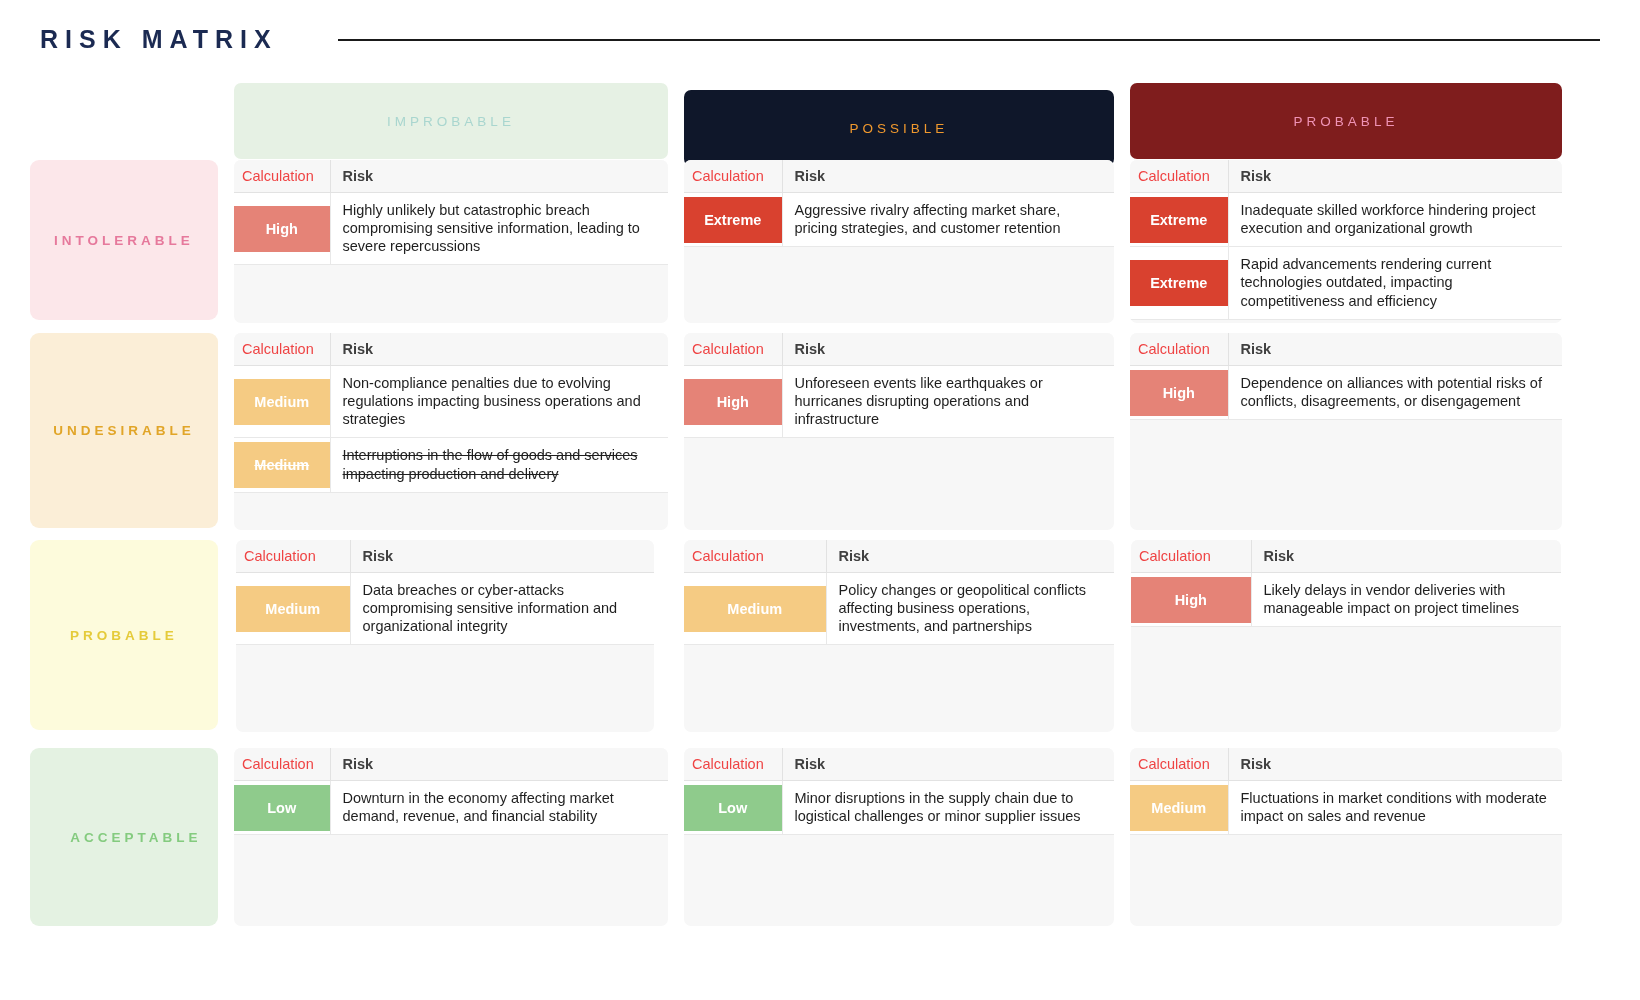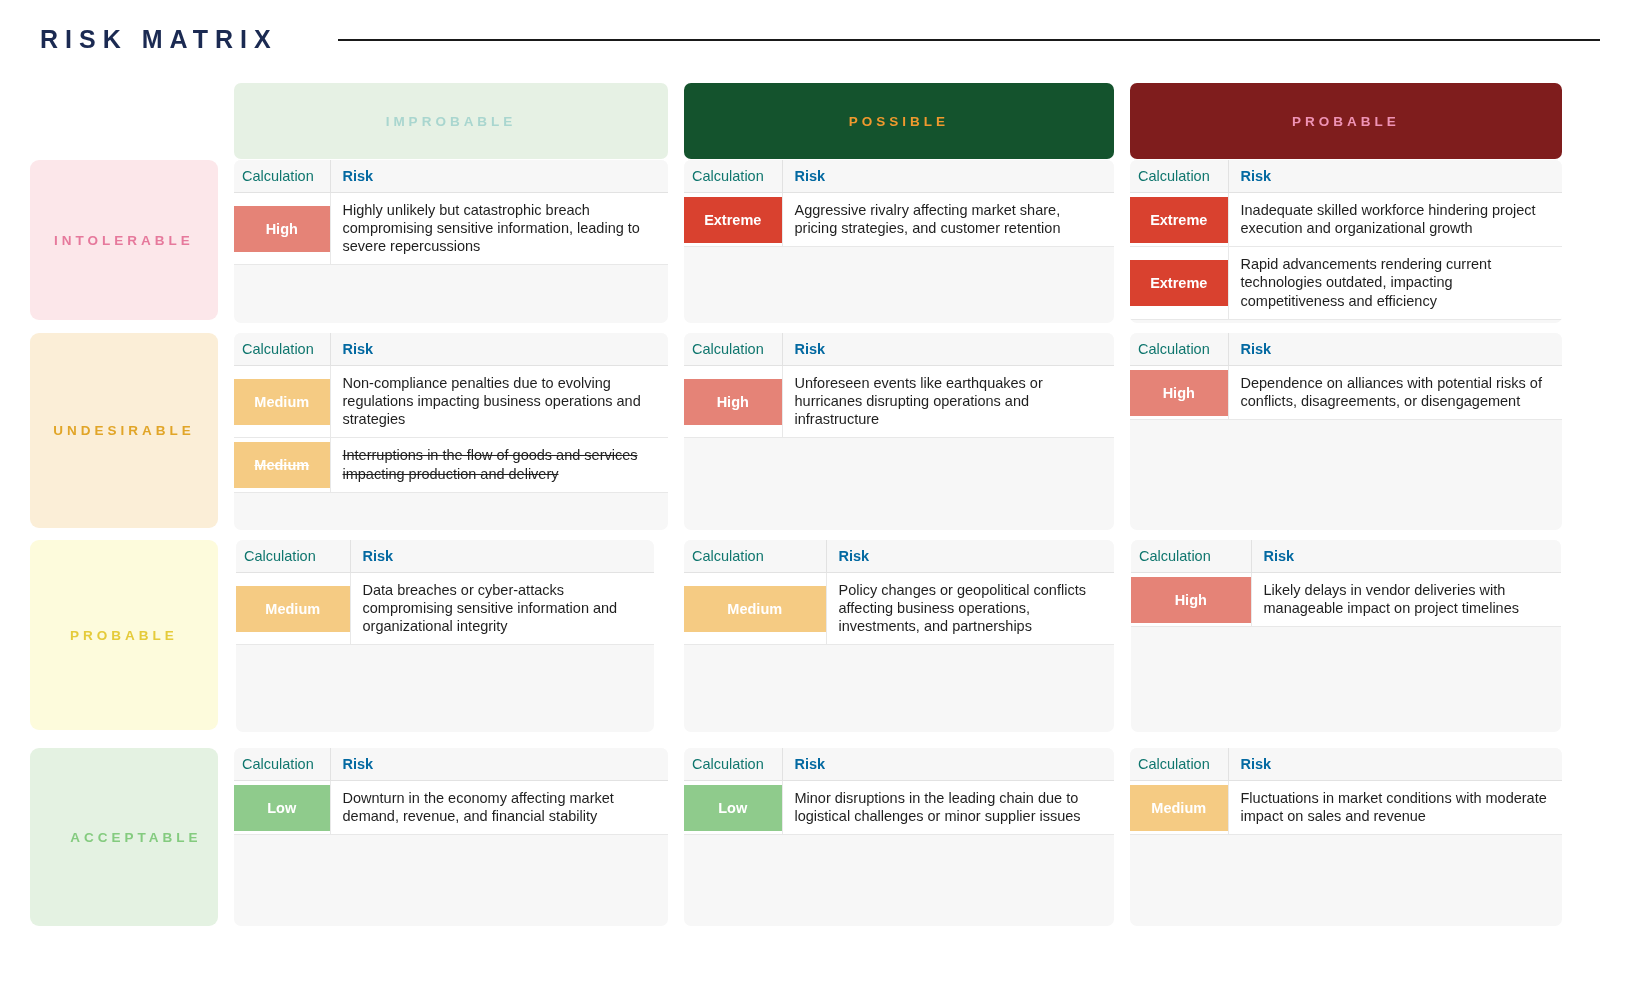--- a/index.html
+++ b/index.html
@@ -54,21 +54,21 @@
   }
   .col-head {
     position: absolute;
     top: 0;
     height: 76px;
     border-radius: 7px;
     display: flex;
     align-items: center;
     justify-content: center;
     font-size: 13.5px;
-    font-weight: 700;
+    font-weight: 400;
     letter-spacing: 4px;
   }
   .col-head.c0 { left: 234px; width: 434px; }
   .col-head.c1 { left: 684px; width: 430px; }
   .col-head.c2 { left: 1130px; width: 432px; }
 
   
   .row-label {
     position: absolute;
     left: 30px;
@@ -94,29 +94,29 @@
   .cell-table {
     width: 100%;
     border-collapse: collapse;
     table-layout: fixed;
     background: transparent;
   }
   .cell-table th {
     background: #f7f7f7;
     text-align: left;
     font-size: 14.5px;
-    color: #0f766e;
+    color: #ef4444;
     padding: 8px 10px 8px 8px;
     border-bottom: 1px solid #e2e2e2;
     vertical-align: middle;
     font-weight: 400;
   }
   .cell-table th.th-risk {
     font-weight: 700;
-    color: #0369a1;
+    color: #404040;
     border-left: 1px solid #e2e2e2;
     padding-left: 12px;
   }
   .cell-table td {
     background: #ffffff;
     vertical-align: middle;
     border-bottom: 1px solid #e8e8e8;
   }
   .cell-table td.td-calc {
     padding: 0;
@@ -147,21 +147,21 @@
 <body>
 
 <div class="title-bar">
   <div class="page-title">RISK MATRIX</div>
   <div class="title-rule"></div>
 </div>
 
 <div class="matrix">
   <div class="col-headers" id="col-headers">
       <div class="col-head c0" style="background: rgb(230, 241, 228); color: rgb(169, 214, 207);">IMPROBABLE</div>
-      <div class="col-head c1" style="background: #14532d; color: rgb(240, 153, 46);">POSSIBLE</div>
+      <div class="col-head c1" style="background: #0f172a; color: rgb(240, 153, 46); margin-top: 7px;">POSSIBLE</div>
       <div class="col-head c2" style="background: #7f1d1d; color: rgb(239, 147, 181);">PROBABLE</div>
     </div>
   <div id="row-labels">
       <div class="row-label" style="top: 82px; height: 160px; background: rgb(252, 231, 234); color: rgb(230, 121, 156);">INTOLERABLE</div>
       <div class="row-label" style="top: 255px; height: 195px; background: rgb(251, 238, 215); color: rgb(225, 165, 40);">UNDESIRABLE</div>
       <div class="row-label" style="top: 462px; height: 190px; background: rgb(253, 251, 220); color: rgb(229, 203, 58);">PROBABLE</div>
       <div class="row-label" style="top: 670px; height: 178px; background: rgb(228, 242, 226); color: rgb(132, 203, 127); padding-left: 24px;">ACCEPTABLE</div>
     </div>
   <div id="cells">
       <div class="cell-card" style="left: 234px; top: 82px; width: 434px; height: 163px;">
@@ -406,21 +406,21 @@
             <tr>
               <th>Calculation</th>
               <th class="th-risk">Risk</th>
             </tr>
           </thead>
           <tbody>
             <tr>
               <td class="td-calc">
                 <div class="badge" style="background: rgb(143, 203, 140);">Low</div>
               </td>
-              <td class="td-risk">Minor disruptions in the leading chain due to logistical challenges or minor supplier issues</td>
+              <td class="td-risk">Minor disruptions in the supply chain due to logistical challenges or minor supplier issues</td>
             </tr>
           </tbody>
         </table>
       </div>
       <div class="cell-card" style="left: 1130px; top: 670px; width: 432px; height: 178px;">
         <table class="cell-table">
           <colgroup>
             <col style="width: 98px;">
             <col>
           </colgroup>

